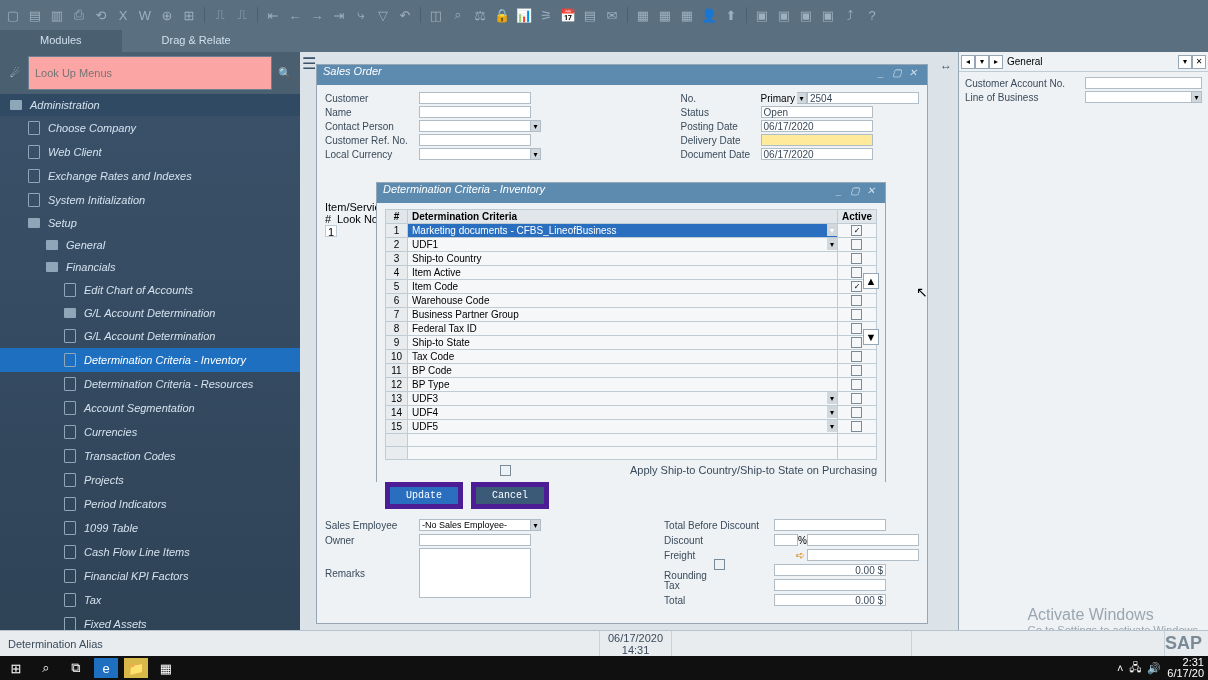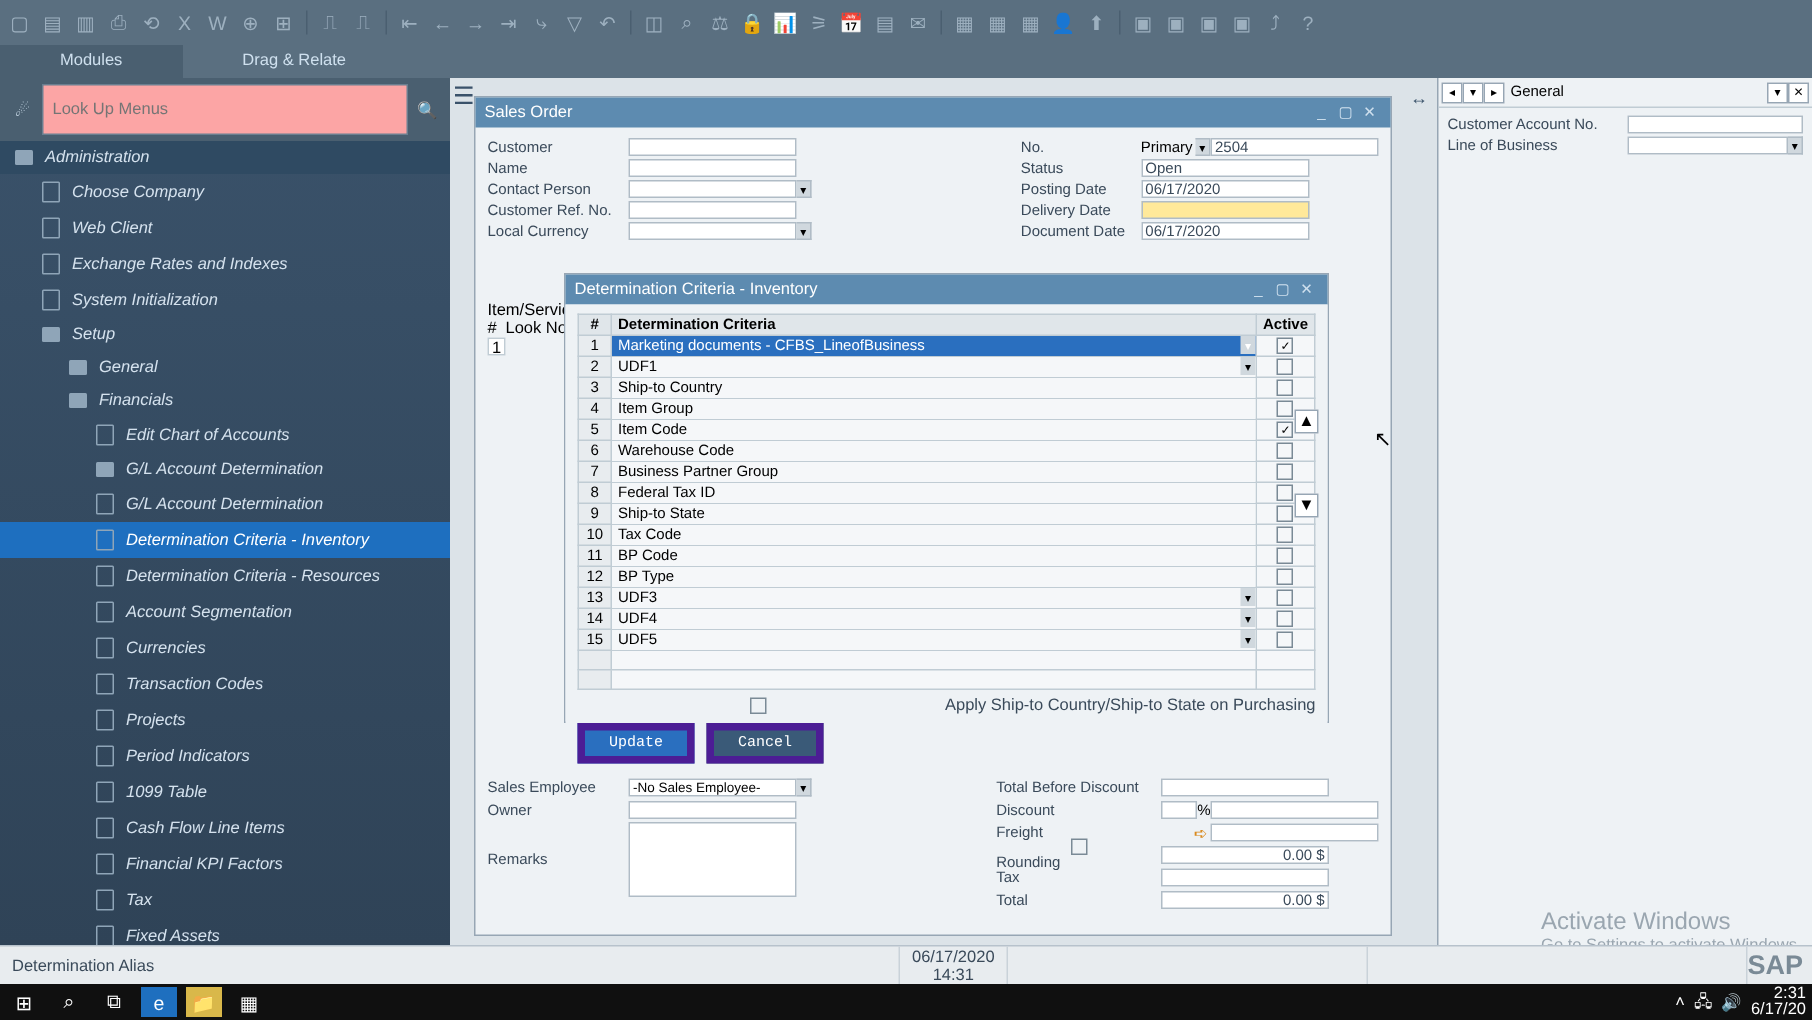--- a/index.html
+++ b/index.html
@@ -32,21 +32,21 @@
 .menu-item.selected { background:#1e6fbf; color:#fff; }
 .menu-item .ico { width:12px; height:14px; border:1px solid #8fa5b8; border-radius:1px; }
 .menu-item .folder { width:12px; height:10px; background:#8fa5b8; border-radius:1px; position:relative; }
 
 
 .work { flex:1; background:#dce3e8; position:relative; }
 .hamburger { position:absolute; top:2px; left:2px; width:18px; color:#3a526a; font-size:16px; }
 
 
 .win { position:absolute; background:#eef2f5; border:1px solid #97a6b4; }
-.win-title { height:20px; background:#5d8bb0; color:#fff; display:flex; align-items:center; padding:0 6px; font-size:11px; }
+.win-title { height:20px; background:#5d8bb0; color:#fff; display:flex; align-items:flex-start; padding:0 6px; font-size:11px;font-style:italic; }
 .win-title .spacer { flex:1; }
 .win-title .wbtn { width:16px; height:14px; color:#cfe0ee; display:flex; align-items:center; justify-content:center; cursor:pointer; font-size:10px; }
 
 .sales-win { top:12px; left:16px; width:612px; height:560px; }
 .sales-body { padding:6px 8px; position:relative; height:calc(100% - 20px); }
 .form-row { display:flex; align-items:center; height:14px; margin-bottom:0; }
 .form-row label { width:94px; font-size:10px; color:#3a4a5a; }
 .form-row .fld { height:12px; border:1px solid #b0bcc6; background:#fff; }
 .form-row .fld.med { width:112px; }
 .form-row .dd { width:10px; height:12px; background:#d0d8de; border:1px solid #b0bcc6; border-left:none; font-size:8px; display:flex; align-items:center; justify-content:center; }
@@ -418,21 +418,21 @@
               </tr>
               <tr>
                 <td class="num">3</td>
                 <td class="crit ddcell">Ship-to Country</td>
                 <td>
                   <span class="chk"></span>
                 </td>
               </tr>
               <tr>
                 <td class="num">4</td>
-                <td class="crit ddcell">Item Group</td>
+                <td class="crit ddcell">Item Active</td>
                 <td>
                   <span class="chk"></span>
                 </td>
               </tr>
               <tr>
                 <td class="num">5</td>
                 <td class="crit ddcell">Item Code</td>
                 <td>
                   <span class="chk">✓</span>
                 </td>

